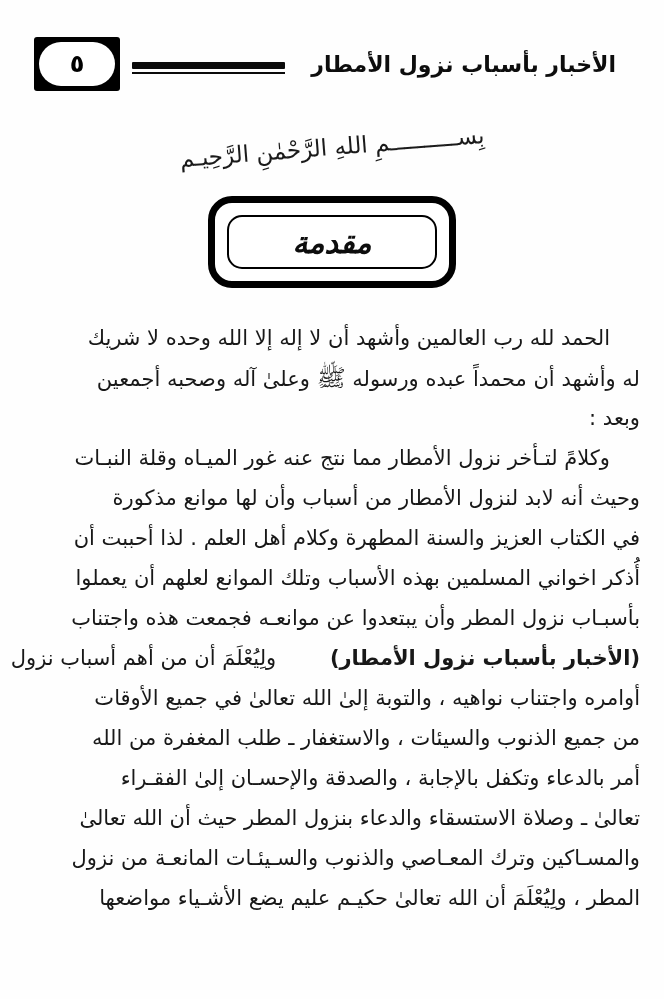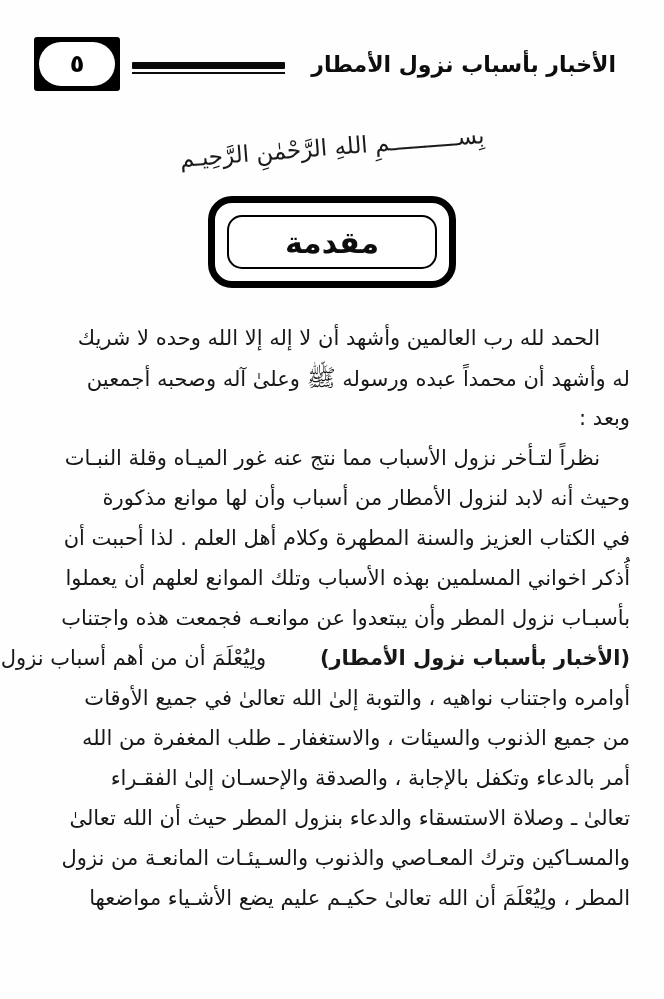--- a/index.html
+++ b/index.html
@@ -92,41 +92,42 @@
     top: 196px;
     left: 50%;
     transform: translateX(-50%);
     width: 248px;
     height: 92px;
     box-sizing: border-box;
     border: 7px solid #000000;
     border-radius: 24px;
     padding: 12px;
     background: #ffffff;
+    font-style: italic;
   }
   .section-box-inner {
     height: 100%;
     box-sizing: border-box;
     border: 2px solid #000000;
     border-radius: 15px;
     display: flex;
     align-items: center;
     justify-content: center;
   }
   .section-title {
     font-size: 30px;
     font-weight: 700;
     color: #0d0d0d;
   }
 
   
   .body-text {
     position: absolute;
     top: 318px;
-    right: 34px;
+    right: 24px;
     left: 20px;
   }
   .line {
     height: 40px;
     line-height: 40px;
     font-size: 21px;
     white-space: nowrap;
     text-align: right;
     color: #181818;
   }
@@ -166,21 +167,21 @@
       <span class="section-title">مقدمة</span>
     </div>
   </section>
 
   <main class="body-text">
 
     <div class="line indent">الحمد لله رب العالمين وأشهد أن لا إله إلا الله وحده لا شريك</div>
     <div class="line"><span>له وأشهد أن محمداً عبده ورسوله </span><span class="saw">ﷺ</span><span> وعلىٰ آله وصحبه أجمعين</span></div>
     <div class="line">وبعد :</div>
 
-    <div class="line indent">نظراً لتـأخر نزول الأسباب مما نتج عنه غور الميـاه وقلة النبـات</div>
+    <div class="line indent">وكلامً لتـأخر نزول الأمطار مما نتج عنه غور الميـاه وقلة النبـات</div>
     <div class="line">وحيث أنه لابد لنزول الأمطار من أسباب وأن لها موانع مذكورة</div>
     <div class="line">في الكتاب العزيز والسنة المطهرة وكلام أهل العلم . لذا أحببت أن</div>
     <div class="line">أُذكر اخواني المسلمين بهذه الأسباب وتلك الموانع لعلهم أن يعملوا</div>
     <div class="line">بأسبـاب نزول المطر وأن يبتعدوا عن موانعـه فجمعت هذه واجتناب</div>
     <div class="line"><span class="bold-inline">(الأخبار بأسباب نزول الأمطار)</span><span> ولِيُعْلَمَ أن من أهم أسباب نزول</span></div>
     <div class="line">أوامره واجتناب نواهيه ، والتوبة إلىٰ الله تعالىٰ في جميع الأوقات</div>
     <div class="line">من جميع الذنوب والسيئات ، والاستغفار ـ طلب المغفرة من الله</div>
     <div class="line">أمر بالدعاء وتكفل بالإجابة ، والصدقة والإحسـان إلىٰ الفقـراء</div>
     <div class="line">تعالىٰ ـ وصلاة الاستسقاء والدعاء بنزول المطر حيث أن الله تعالىٰ</div>
     <div class="line">والمسـاكين وترك المعـاصي والذنوب والسـيئـات المانعـة من نزول</div>

